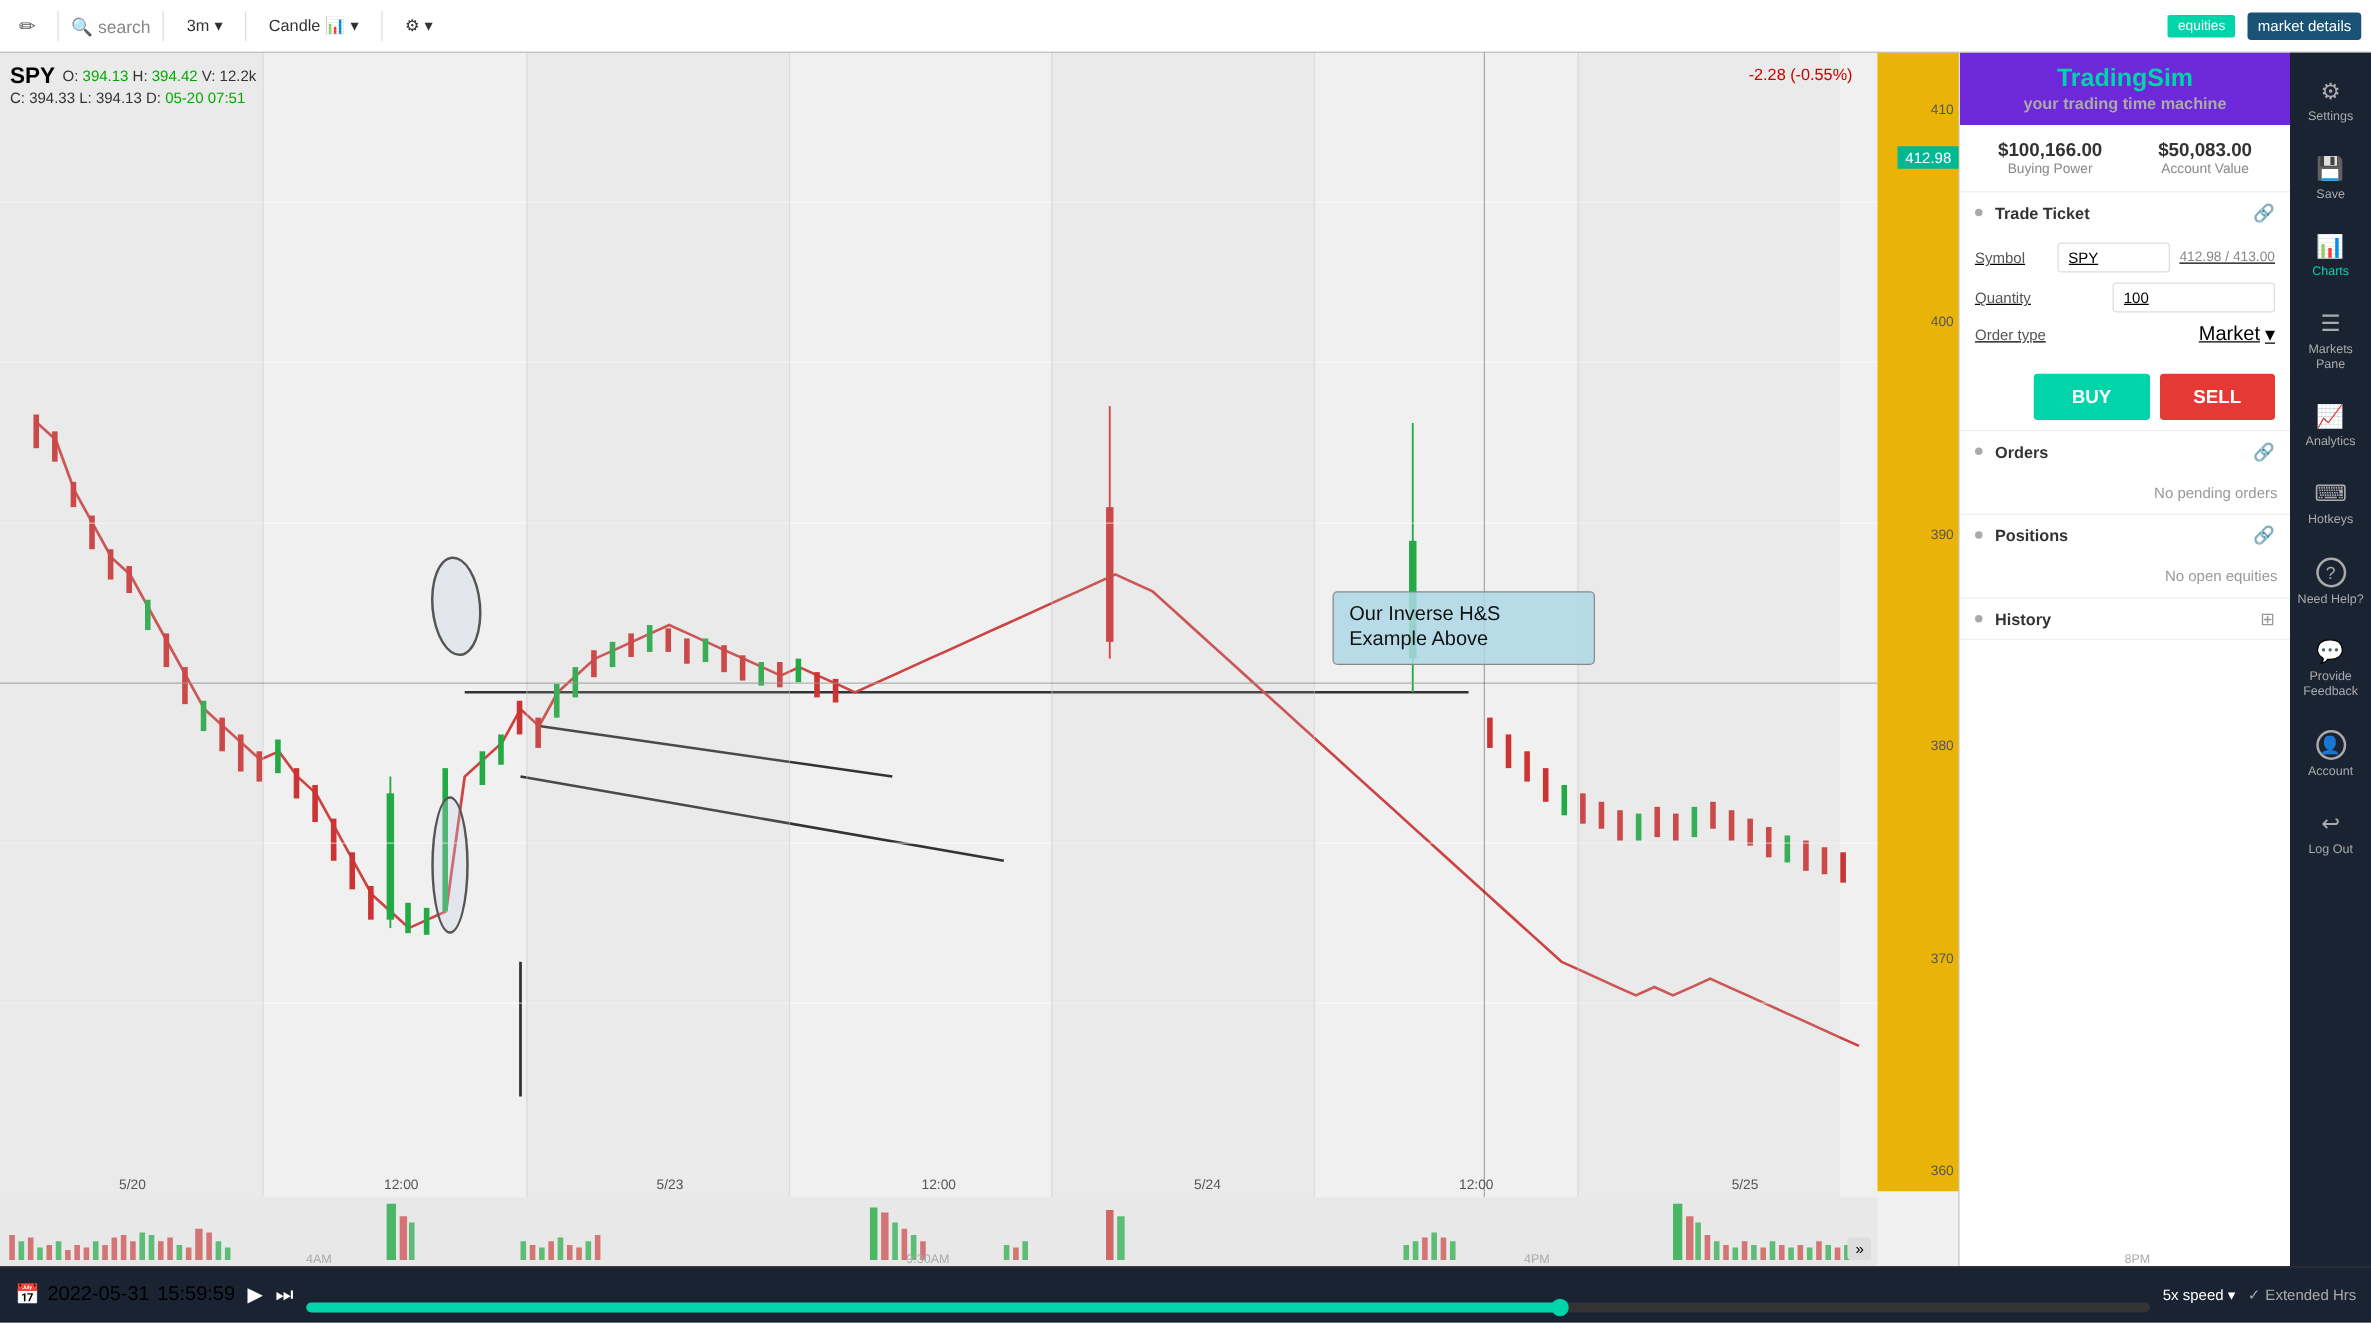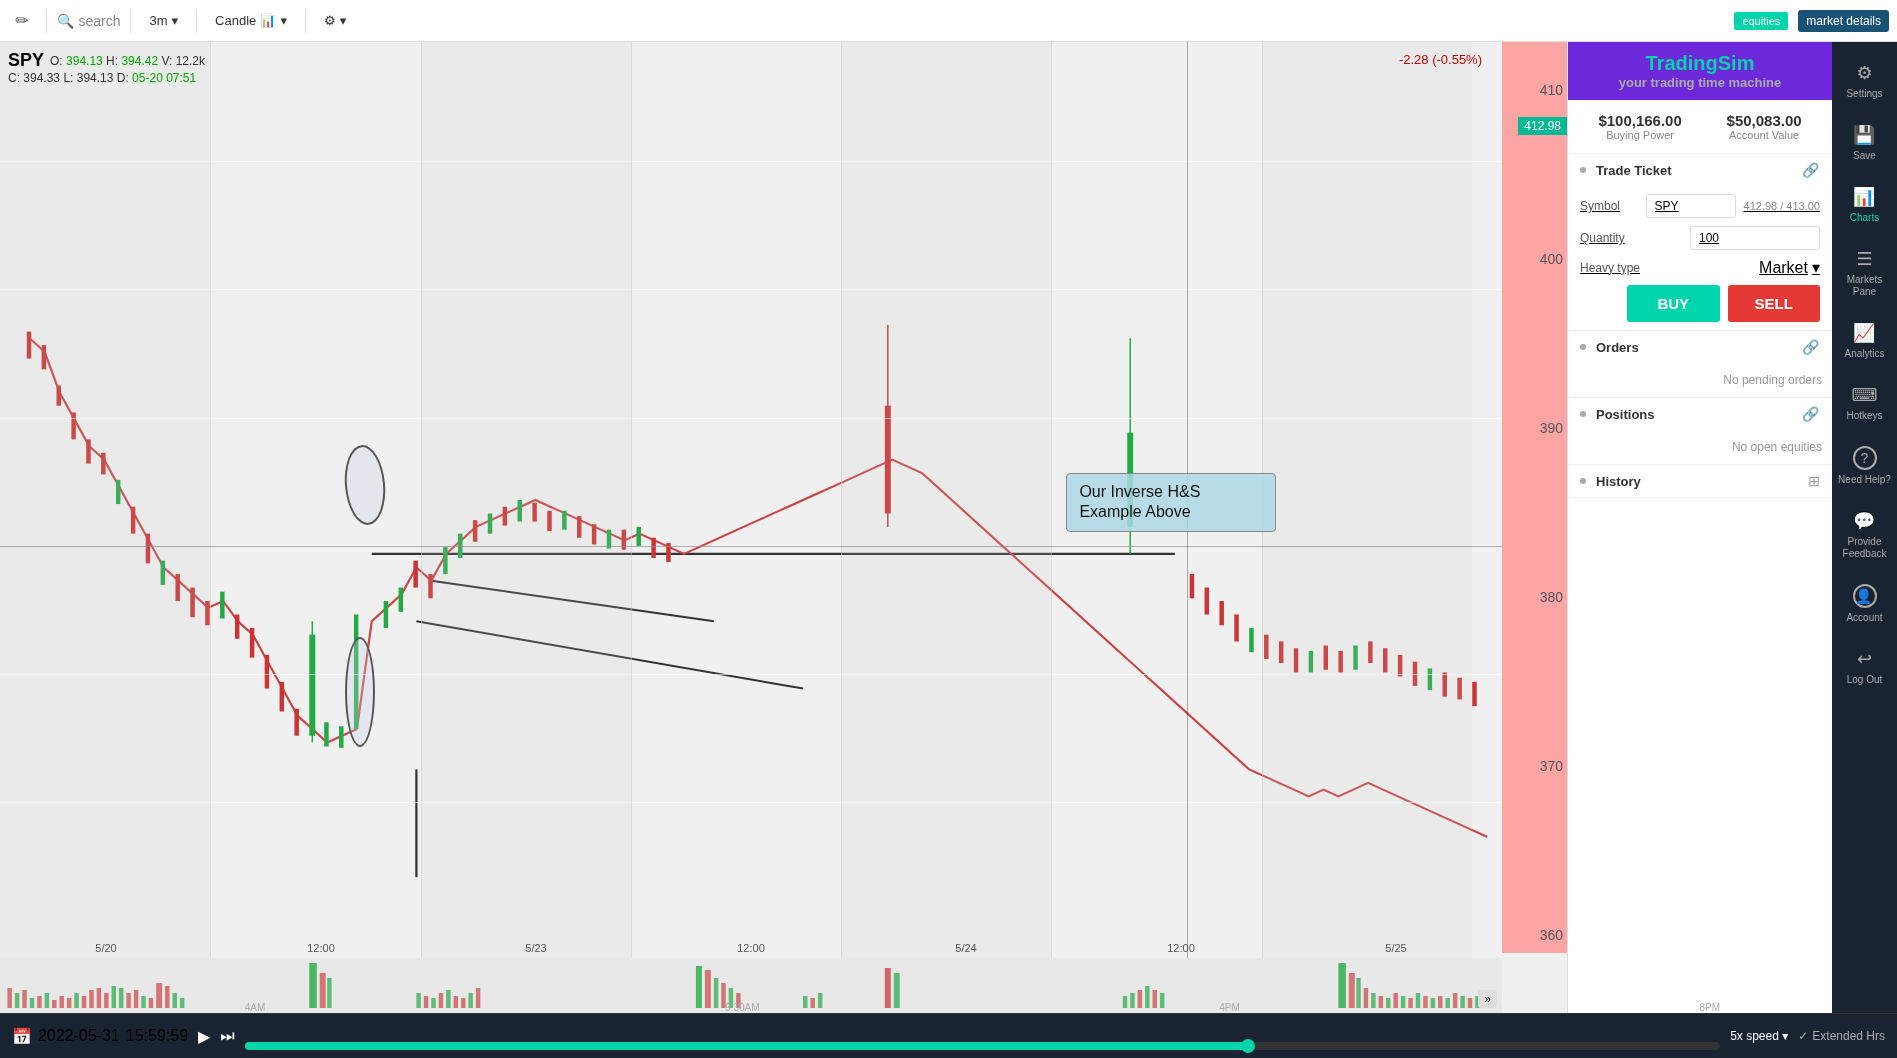--- a/index.html
+++ b/index.html
@@ -37,22 +37,22 @@
 
     
     .price-label {
       position: absolute; top: 75px; right: 0; z-index: 10;
       background: #00b894; color: white; font-size: 12px; padding: 2px 6px;
     }
 
     
     .price-axis {
       position: absolute; right: 0; top: 0; bottom: 60px; width: 65px;
-      background: #fca5a5; display: flex; flex-direction: column; justify-content: space-between;
-      padding: 40px 4px 10px; font-size: 14px; color: #555; text-align: right;
+      background: #eab308; display: flex; flex-direction: column; justify-content: space-between;
+      padding: 40px 4px 10px; font-size: 11px; color: #555; text-align: right;
     }
 
     
     .date-axis {
       position: absolute; bottom: 55px; left: 0; right: 65px; height: 20px;
       display: flex; justify-content: space-around; align-items: center;
       font-size: 11px; color: #555;
     }
 
     
@@ -102,21 +102,21 @@
 
     
     .trade-form { padding: 8px 12px; }
     .form-row { display: flex; justify-content: space-between; align-items: center; margin-bottom: 8px; text-decoration: underline; }
     .form-label { font-size: 12px; color: #555; }
     .form-input { border: 1px solid #ddd; border-radius: 3px; padding: 4px 8px; font-size: 12px; width: 130px; }
     .symbol-input { border: 1px solid #ddd; border-radius: 3px; padding: 4px 8px; font-size: 12px; width: 90px; }
     .symbol-price { font-size: 11px; color: #888; margin-left: 4px; white-space: nowrap; }
 
     
-    .trade-buttons { display: flex; gap: 8px; margin-top: 8px; padding-left: 47px; }
+    .trade-buttons { display: flex; gap: 8px; margin-top: 21px; padding-left: 47px; }
     .buy-btn { flex: 1; background: #00d4aa; color: white; border: none; padding: 10px; font-size: 15px; font-weight: bold; cursor: pointer; border-radius: 3px; }
     .sell-btn { flex: 1; background: #e53935; color: white; border: none; padding: 10px; font-size: 15px; font-weight: bold; cursor: pointer; border-radius: 3px; }
 
     
     .no-items { text-align: right; padding: 10px; font-size: 12px; color: #999; }
 
     
     .history-icon { color: #999; }
 
     
@@ -493,21 +493,21 @@
           <div style="display:flex;align-items:center;gap:4px;">
             <input class="symbol-input" value="SPY" readonly="" style="">
             <span class="symbol-price">412.98 / 413.00</span>
           </div>
         </div>
         <div class="form-row">
           <span class="form-label">Quantity</span>
           <input class="form-input" value="100" style="">
         </div>
         <div class="form-row">
-          <span class="form-label">Heavy type</span>
+          <span class="form-label">Order type</span>
           <div style="display:flex;align-items:center;gap:4px;">
             <span>Market</span>
             <span>▾</span>
           </div>
         </div>
         <div class="trade-buttons">
           <button class="buy-btn">BUY</button>
           <button class="sell-btn">SELL</button>
         </div>
       </div>

